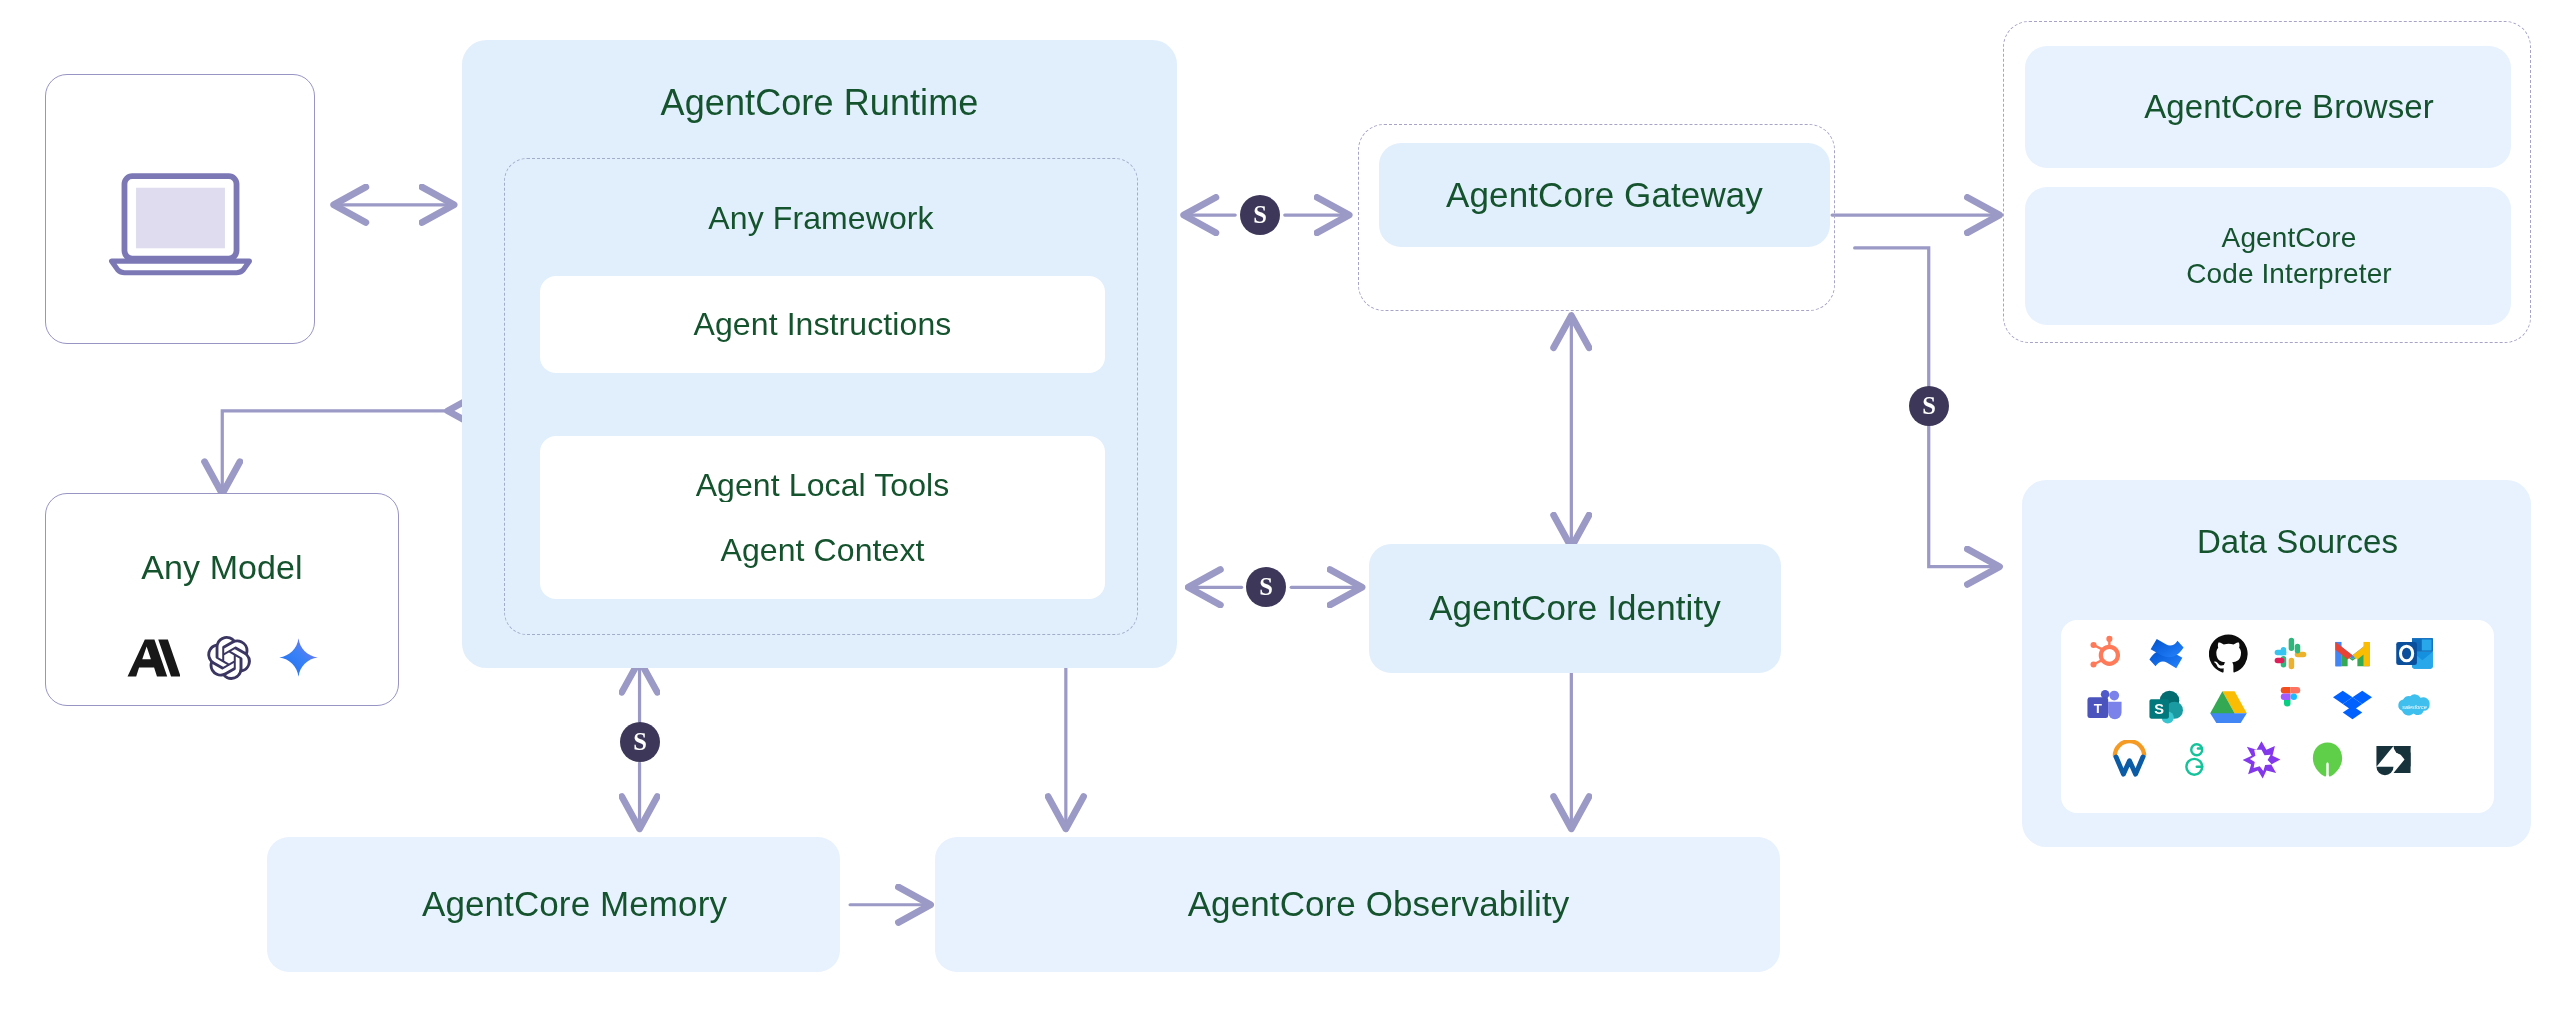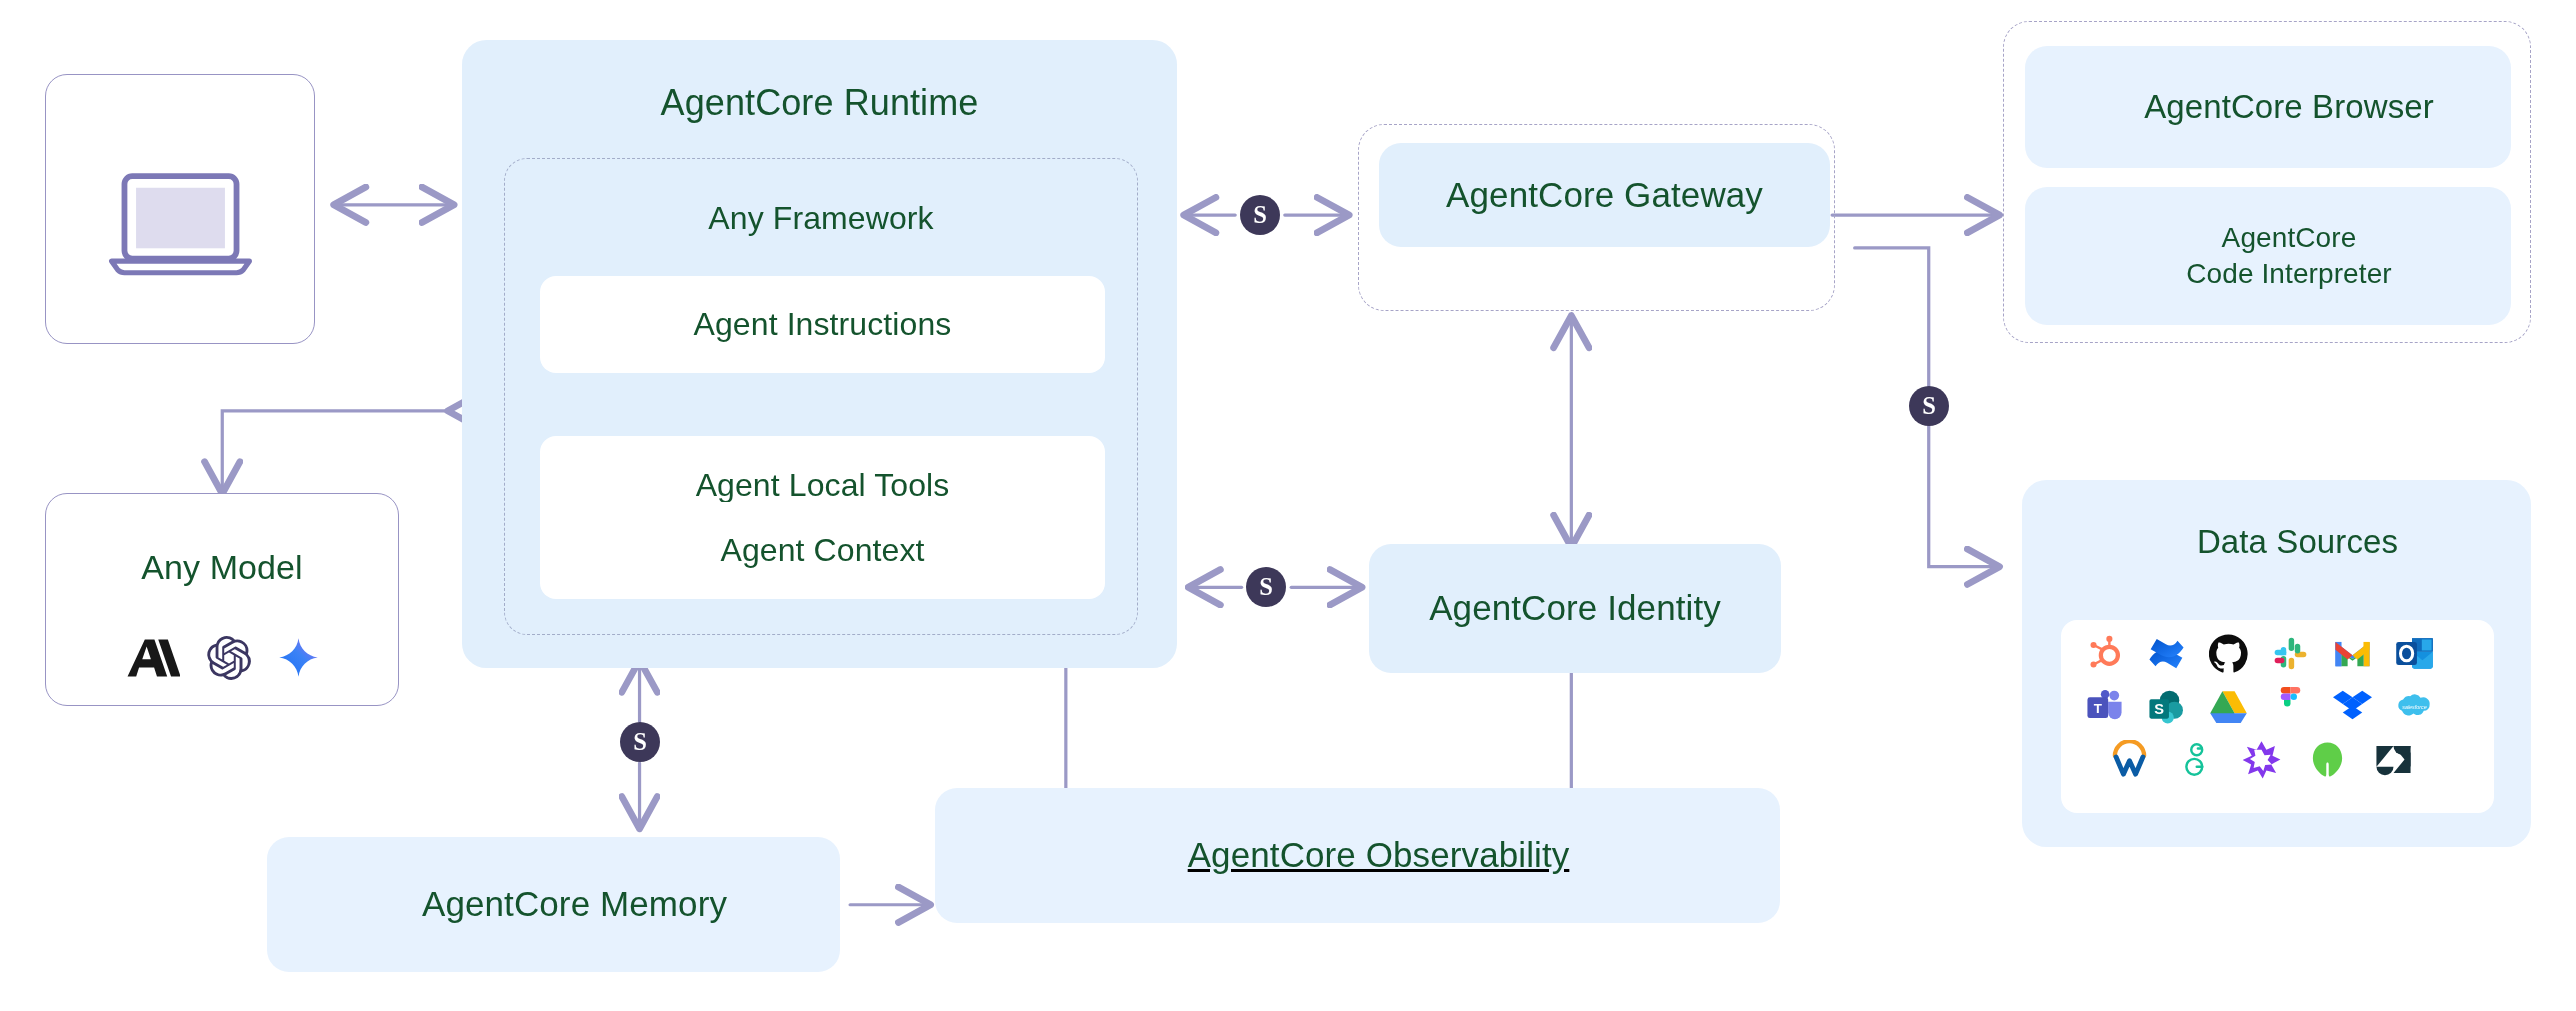--- a/index.html
+++ b/index.html
@@ -176,21 +176,21 @@
   </div>
 
   <div class="node fill-blue" style="left:1369px; top:544px; width:412px; height:129px;">
     <div class="lbl" style="font-size:35px;">AgentCore Identity</div>
   </div>
 
   <div class="node fill-blue-2" style="left:267px; top:837px; width:573px; height:135px;">
     <div class="lbl" style="font-size:35px;">AgentCore Memory</div>
   </div>
 
-  <div class="node fill-blue-2" style="left:935px; top:788px; width:845px; height:135px;text-decoration:underline;">
+  <div class="node fill-blue-2" style="left:935px; top:837px; width:845px; height:135px;">
     <div class="lbl" style="font-size:35px;">AgentCore Observability</div>
   </div>
 
   <div class="node dashed" style="left:2003px; top:20.6px; width:528px; height:322px;"></div>
   <div class="node fill-blue-2" style="left:2025px; top:46px; width:486px; height:122px;">
     <div class="lbl" style="font-size:33px;">AgentCore Browser</div>
   </div>
   <div class="node fill-blue-2" style="left:2025px; top:187px; width:486px; height:138px;">
     <div class="lbl" style="font-size:28px;">AgentCore
 Code Interpreter</div>

